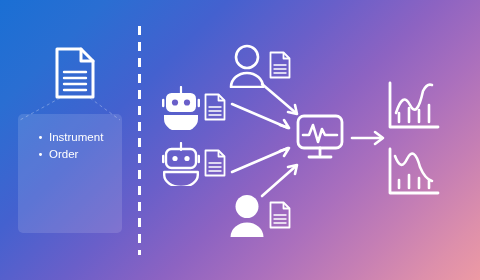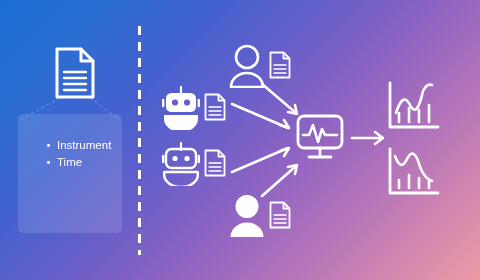--- a/index.html
+++ b/index.html
@@ -43,21 +43,21 @@
     position: absolute;
     left: 18px;
     top: 114px;
     width: 104px;
     height: 119px;
     background: rgba(255,255,255,0.13);
     border-radius: 5px;
   }
   .field-list {
     list-style: none;
-    margin: 12px;
+    margin: 4px;
     padding: 11px 0 0 16px;
   }
   .field-list li {
     position: relative;
     color: #ffffff;
     font-size: 11.5px;
     line-height: 17.2px;
     padding-left: 11px;
     white-space: nowrap;
   }
@@ -123,21 +123,21 @@
       <line x1="11" y1="27" x2="33" y2="27"></line>
       <line x1="11" y1="33" x2="33" y2="33"></line>
       <line x1="11" y1="39" x2="33" y2="39"></line>
       <line x1="11" y1="45" x2="33" y2="45"></line>
     </g>
   </svg>
 
   <div class="field-panel">
     <ul class="field-list">
       <li>Instrument</li>
-      <li>Time</li>
+      <li>Order</li>
     </ul>
   </div>
 
   <svg class="divider" viewBox="0 0 3 229">
     <line x1="1.5" y1="0" x2="1.5" y2="229" stroke="#ffffff" stroke-width="3" stroke-dasharray="9 7" stroke-linecap="butt"></line>
   </svg>
 
   <svg class="icon rb1" viewBox="0 0 42 44">
     <line x1="21" y1="1" x2="21" y2="8" stroke="#ffffff" stroke-width="2.2" stroke-linecap="round"></line>
     <rect x="6" y="7" width="30" height="19" rx="5.5" fill="#ffffff"></rect>

